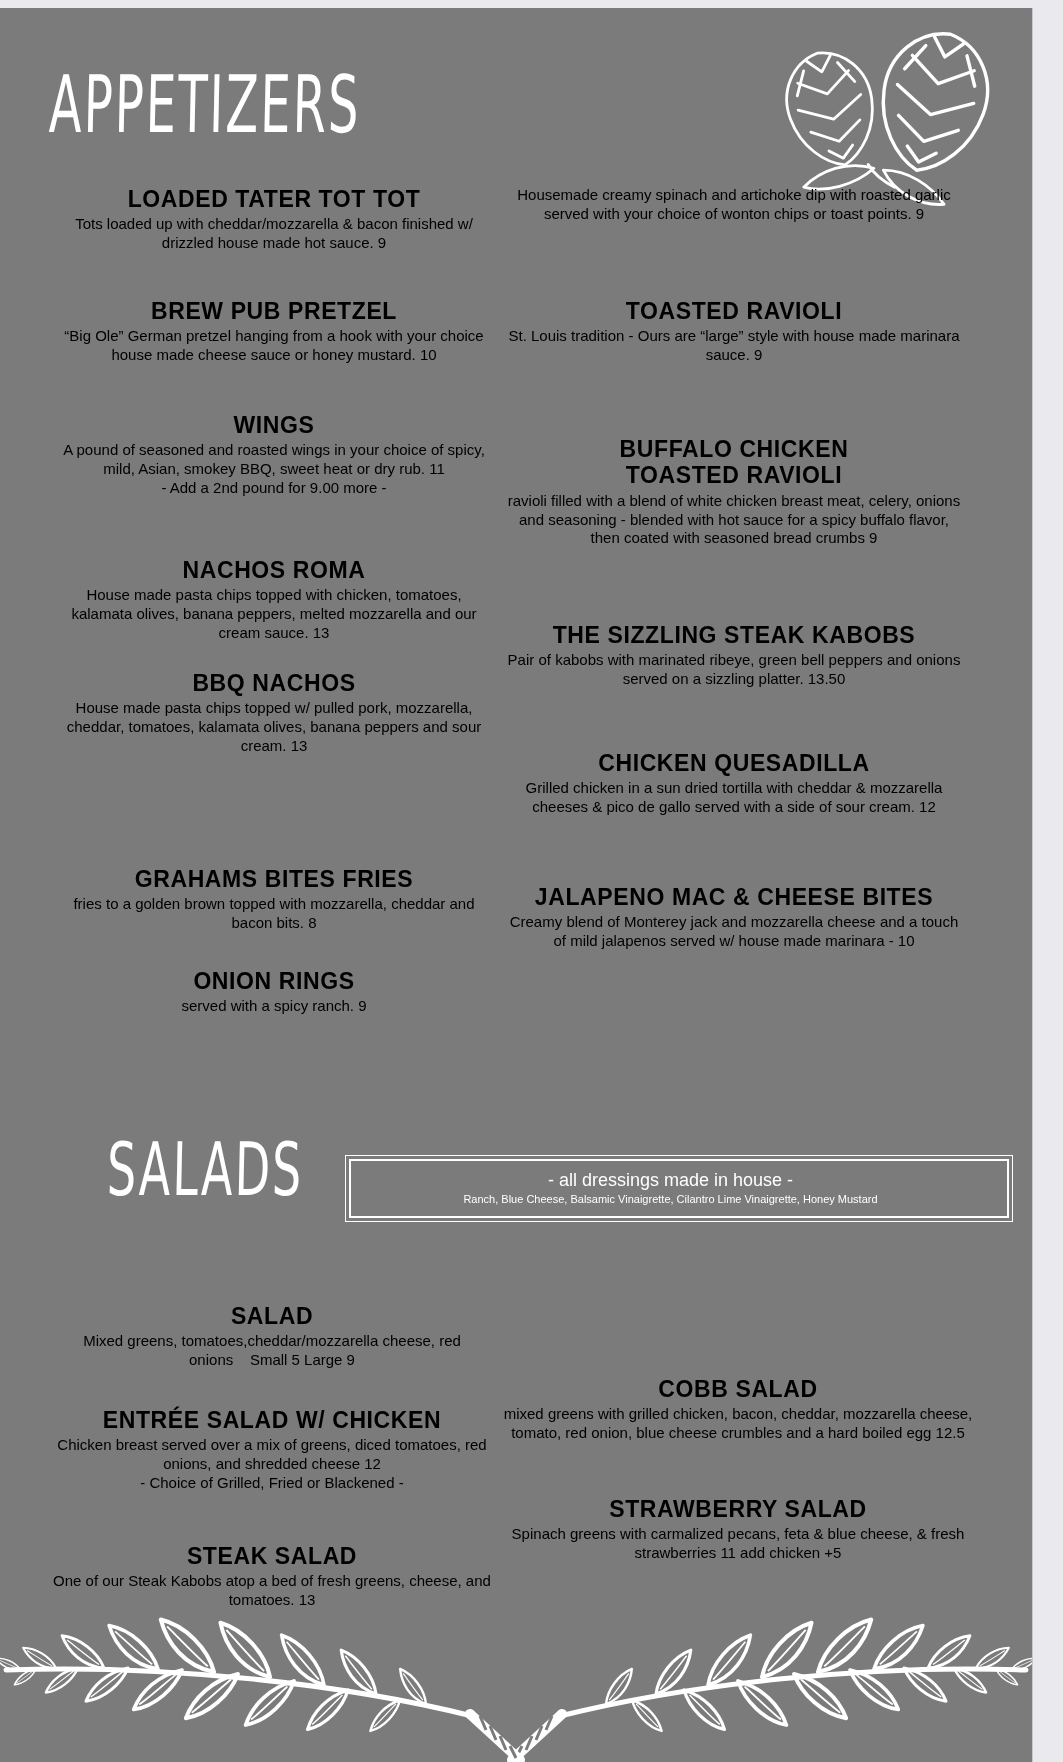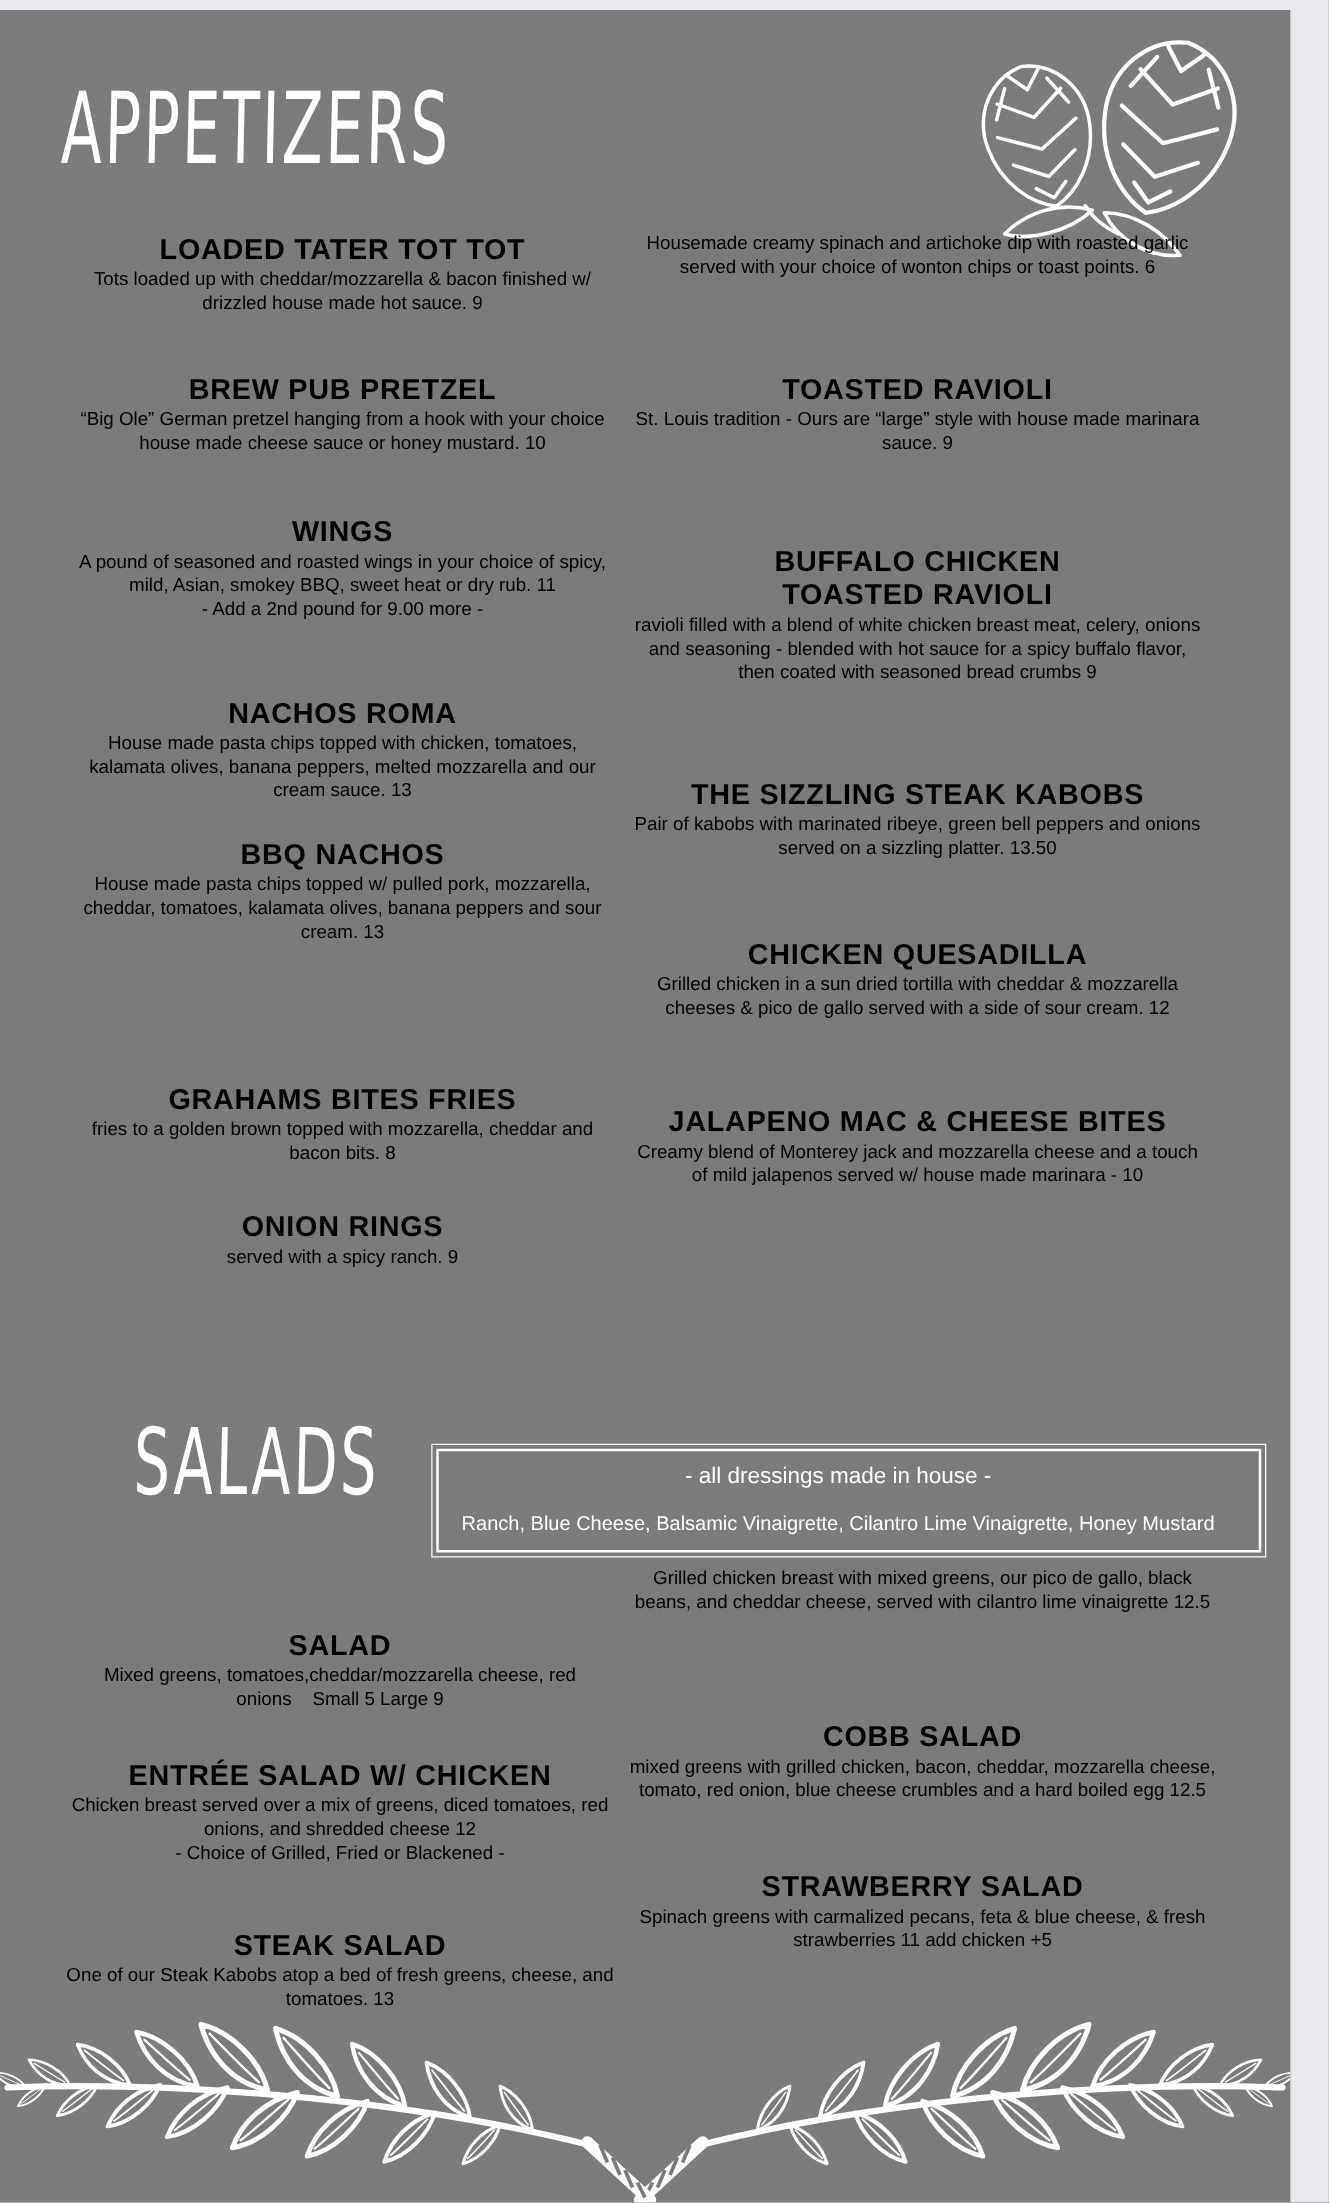--- a/index.html
+++ b/index.html
@@ -64,21 +64,21 @@
     padding:3px;
     box-sizing:border-box;
   }
   .dress-inner{
     border:2px solid #fff;
     padding:7px 23px 9px 6px;
     text-align:center;
     color:#fff;
   }
   .dress-line1{font-size:18px;line-height:1.35;}
-  .dress-line2{font-size:16px;line-height:1.35;white-space:nowrap;margin-top:17px;}
+  .dress-line2{font-size:11px;line-height:1.35;white-space:nowrap;}
   .hops{
     position:absolute;
     left:762px;top:10px;
     width:256px;height:200px;
   }
   .branches{
     position:absolute;
     left:0px;top:1548px;
     width:1032px;height:206px;
   }
@@ -139,21 +139,21 @@
       <div class="item-desc">fries to a golden brown topped with mozzarella, cheddar and bacon bits. 8</div>
     </div>
     <div class="item" style="top:960px">
       <div class="item-name">ONION RINGS</div>
       <div class="item-desc">served with a spicy ranch. 9</div>
     </div>
   </div>
 
   <div class="col col-a-right">
     <div class="item" style="top:178px">
-      <div class="item-desc">Housemade creamy spinach and artichoke dip with roasted garlic served with your choice of wonton chips or toast points. 6</div>
+      <div class="item-desc">Housemade creamy spinach and artichoke dip with roasted garlic served with your choice of wonton chips or toast points. 9</div>
     </div>
     <div class="item" style="top:290px">
       <div class="item-name">TOASTED RAVIOLI</div>
       <div class="item-desc">St. Louis tradition - Ours are “large” style with house made marinara sauce. 9</div>
     </div>
     <div class="item" style="top:428px">
       <div class="item-name narrow">BUFFALO CHICKEN TOASTED RAVIOLI</div>
       <div class="item-desc">ravioli filled with a blend of white chicken breast meat, celery, onions and seasoning - blended with hot sauce for a spicy buffalo flavor, then coated with seasoned bread crumbs 9</div>
     </div>
     <div class="item" style="top:614px">
@@ -190,21 +190,20 @@
       <div class="item-note">- Choice of Grilled, Fried or Blackened -</div>
     </div>
     <div class="item" style="top:1488px">
       <div class="item-name">STEAK SALAD</div>
       <div class="item-desc">One of our Steak Kabobs atop a bed of fresh greens, cheese, and tomatoes. 13</div>
     </div>
   </div>
 
   <div class="col col-s-right">
     <div class="item" style="top:1246px">
-      <div class="item-desc">Grilled chicken breast with mixed greens, our pico de gallo, black beans, and cheddar cheese, served with cilantro lime vinaigrette 12.5</div>
     </div>
     <div class="item" style="top:1368px">
       <div class="item-name">COBB SALAD</div>
       <div class="item-desc">mixed greens with grilled chicken, bacon, cheddar, mozzarella cheese, tomato, red onion, blue cheese crumbles and a hard boiled egg 12.5</div>
     </div>
     <div class="item" style="top:1488px">
       <div class="item-name">STRAWBERRY SALAD</div>
       <div class="item-desc">Spinach greens with carmalized pecans, feta &amp; blue cheese, &amp; fresh strawberries 11 add chicken +5</div>
     </div>
   </div>

